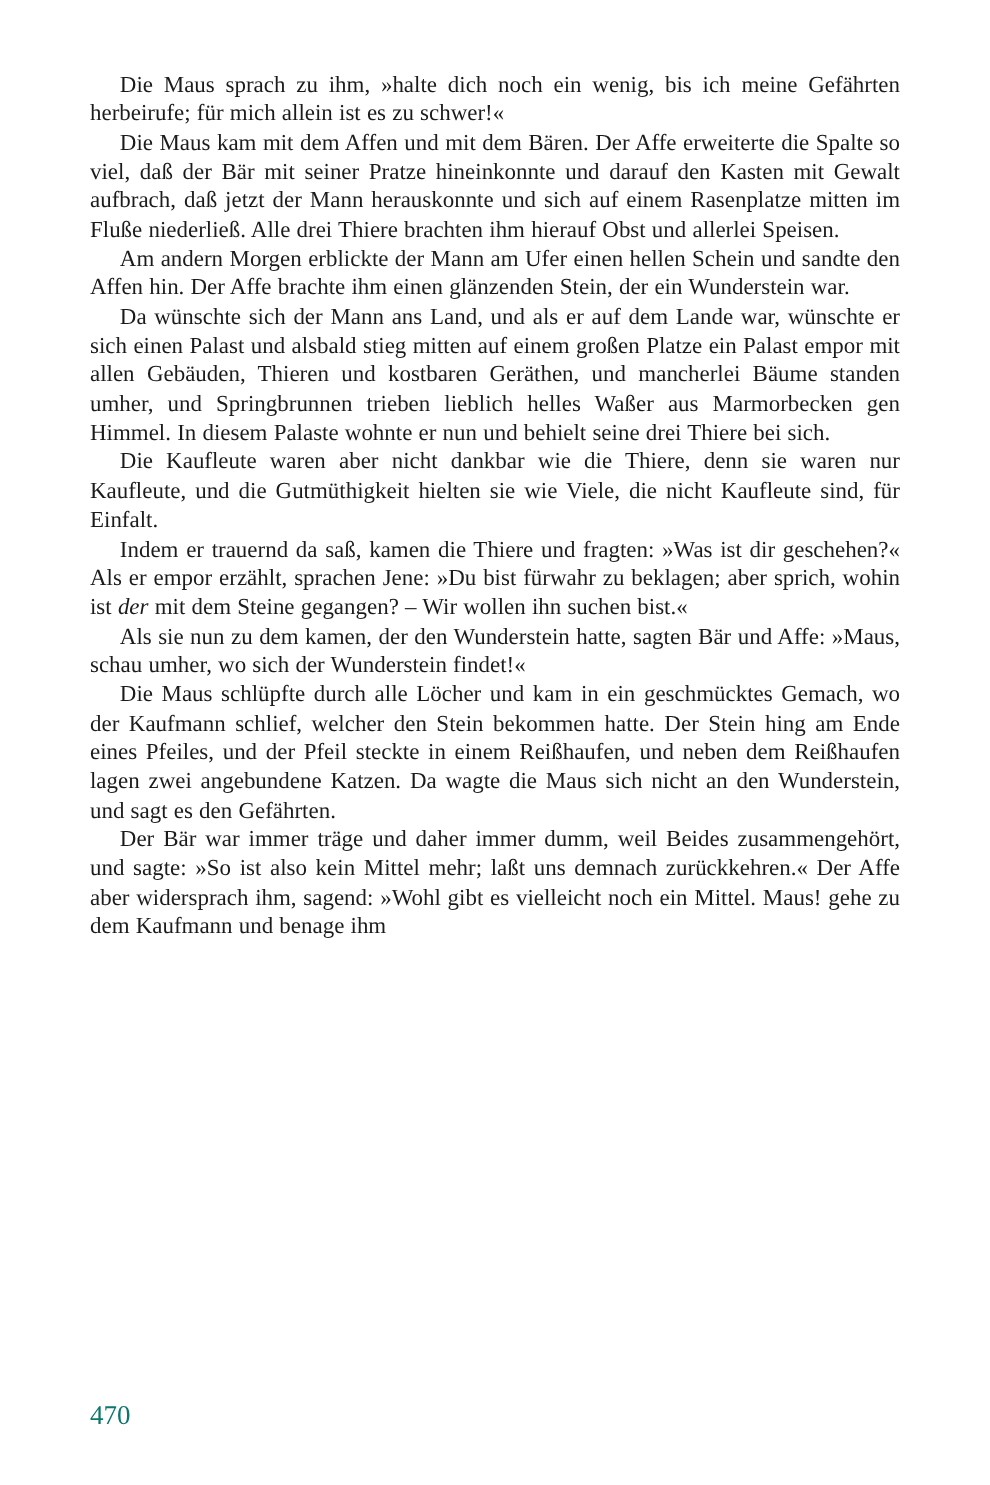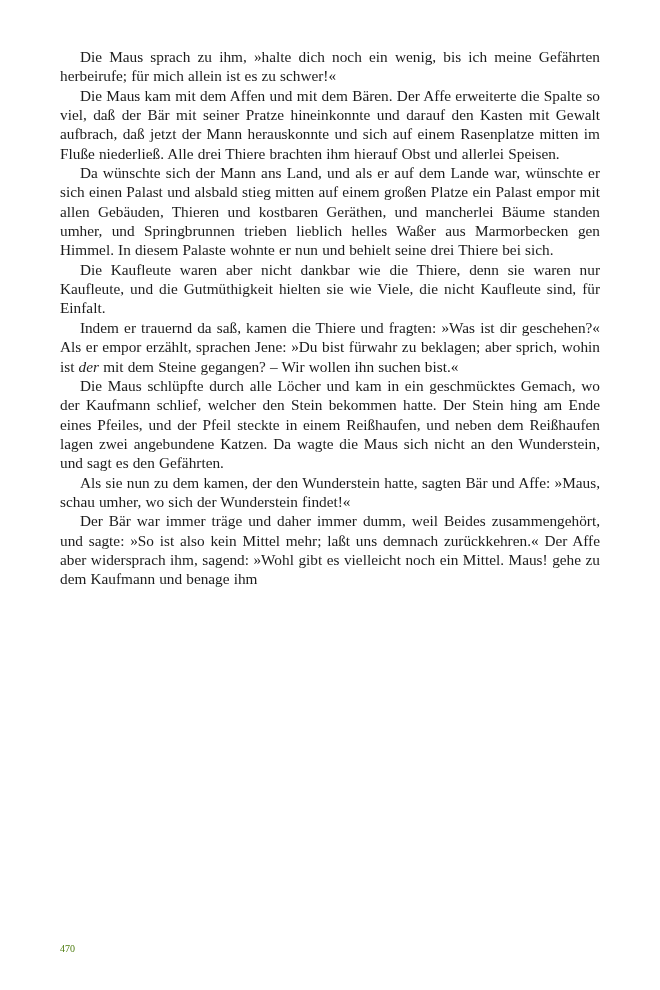--- a/index.html
+++ b/index.html
@@ -35,32 +35,33 @@
     hyphens: auto;
     -webkit-hyphens: auto;
     word-spacing: 0.02em;
   }
   .text-block p em {
   }
   .page-number {
     position: absolute;
     left: 60px;
     bottom: 36px;
-    font-size: 10px;
-    color: #4d7c0f;
+    font-size: 18px;
+    color: #0f766e;
   }
 </style>
 </head>
 <body>
 
 <div class="page">
   <div class="text-block">
     <p>Die Maus sprach zu ihm, »halte dich noch ein wenig, bis ich meine Gefährten herbeirufe; für mich allein ist es zu schwer!«</p>
     <p>Die Maus kam mit dem Affen und mit dem Bären. Der Affe erweiterte die Spalte so viel, daß der Bär mit seiner Pratze hineinkonnte und darauf den Kasten mit Gewalt aufbrach, daß jetzt der Mann herauskonnte und sich auf einem Rasenplatze mitten im Fluße niederließ. Alle drei Thiere brachten ihm hierauf Obst und allerlei Speisen.</p>
+    <p>Am andern Morgen erblickte der Mann am Ufer einen hellen Schein und sandte den Affen hin. Der Affe brachte ihm einen glänzenden Stein, der ein Wunderstein war.</p>
     <p>Da wünschte sich der Mann ans Land, und als er auf dem Lande war, wünschte er sich einen Palast und alsbald stieg mitten auf einem großen Platze ein Palast empor mit allen Gebäuden, Thieren und kostbaren Geräthen, und mancherlei Bäume standen umher, und Springbrunnen trieben lieblich helles Waßer aus Marmorbecken gen Himmel. In diesem Palaste wohnte er nun und behielt seine drei Thiere bei sich.</p>
     <p>Die Kaufleute waren aber nicht dankbar wie die Thiere, denn sie waren nur Kaufleute, und die Gutmüthigkeit hielten sie wie Viele, die nicht Kaufleute sind, für Einfalt.</p>
     <p><span>Indem er trauernd da saß, kamen die Thiere und fragten: »Was ist dir geschehen?« Als er empor erzählt, sprachen Jene: »Du bist fürwahr zu beklagen; aber sprich, wohin ist </span><em>der</em><span> mit dem Steine gegangen? – Wir wollen ihn suchen bist.«</span></p>
+    <p>Als sie nun zu dem kamen, der den Wunderstein hatte, sagten Bär und Affe: »Maus, schau umher, wo sich der Wunderstein findet!«</p>
     <p>Die Maus schlüpfte durch alle Löcher und kam in ein geschmücktes Gemach, wo der Kaufmann schlief, welcher den Stein bekommen hatte. Der Stein hing am Ende eines Pfeiles, und der Pfeil steckte in einem Reißhaufen, und neben dem Reißhaufen lagen zwei angebundene Katzen. Da wagte die Maus sich nicht an den Wunderstein, und sagt es den Gefährten.</p>
-    <p>Als sie nun zu dem kamen, der den Wunderstein hatte, sagten Bär und Affe: »Maus, schau umher, wo sich der Wunderstein findet!«</p>
     <p>Der Bär war immer träge und daher immer dumm, weil Beides zusammengehört, und sagte: »So ist also kein Mittel mehr; laßt uns demnach zurückkehren.« Der Affe aber widersprach ihm, sagend: »Wohl gibt es vielleicht noch ein Mittel. Maus! gehe zu dem Kaufmann und benage ihm</p>
   </div>
   <div class="page-number">470</div>
 </div>
 
 </body></html>

